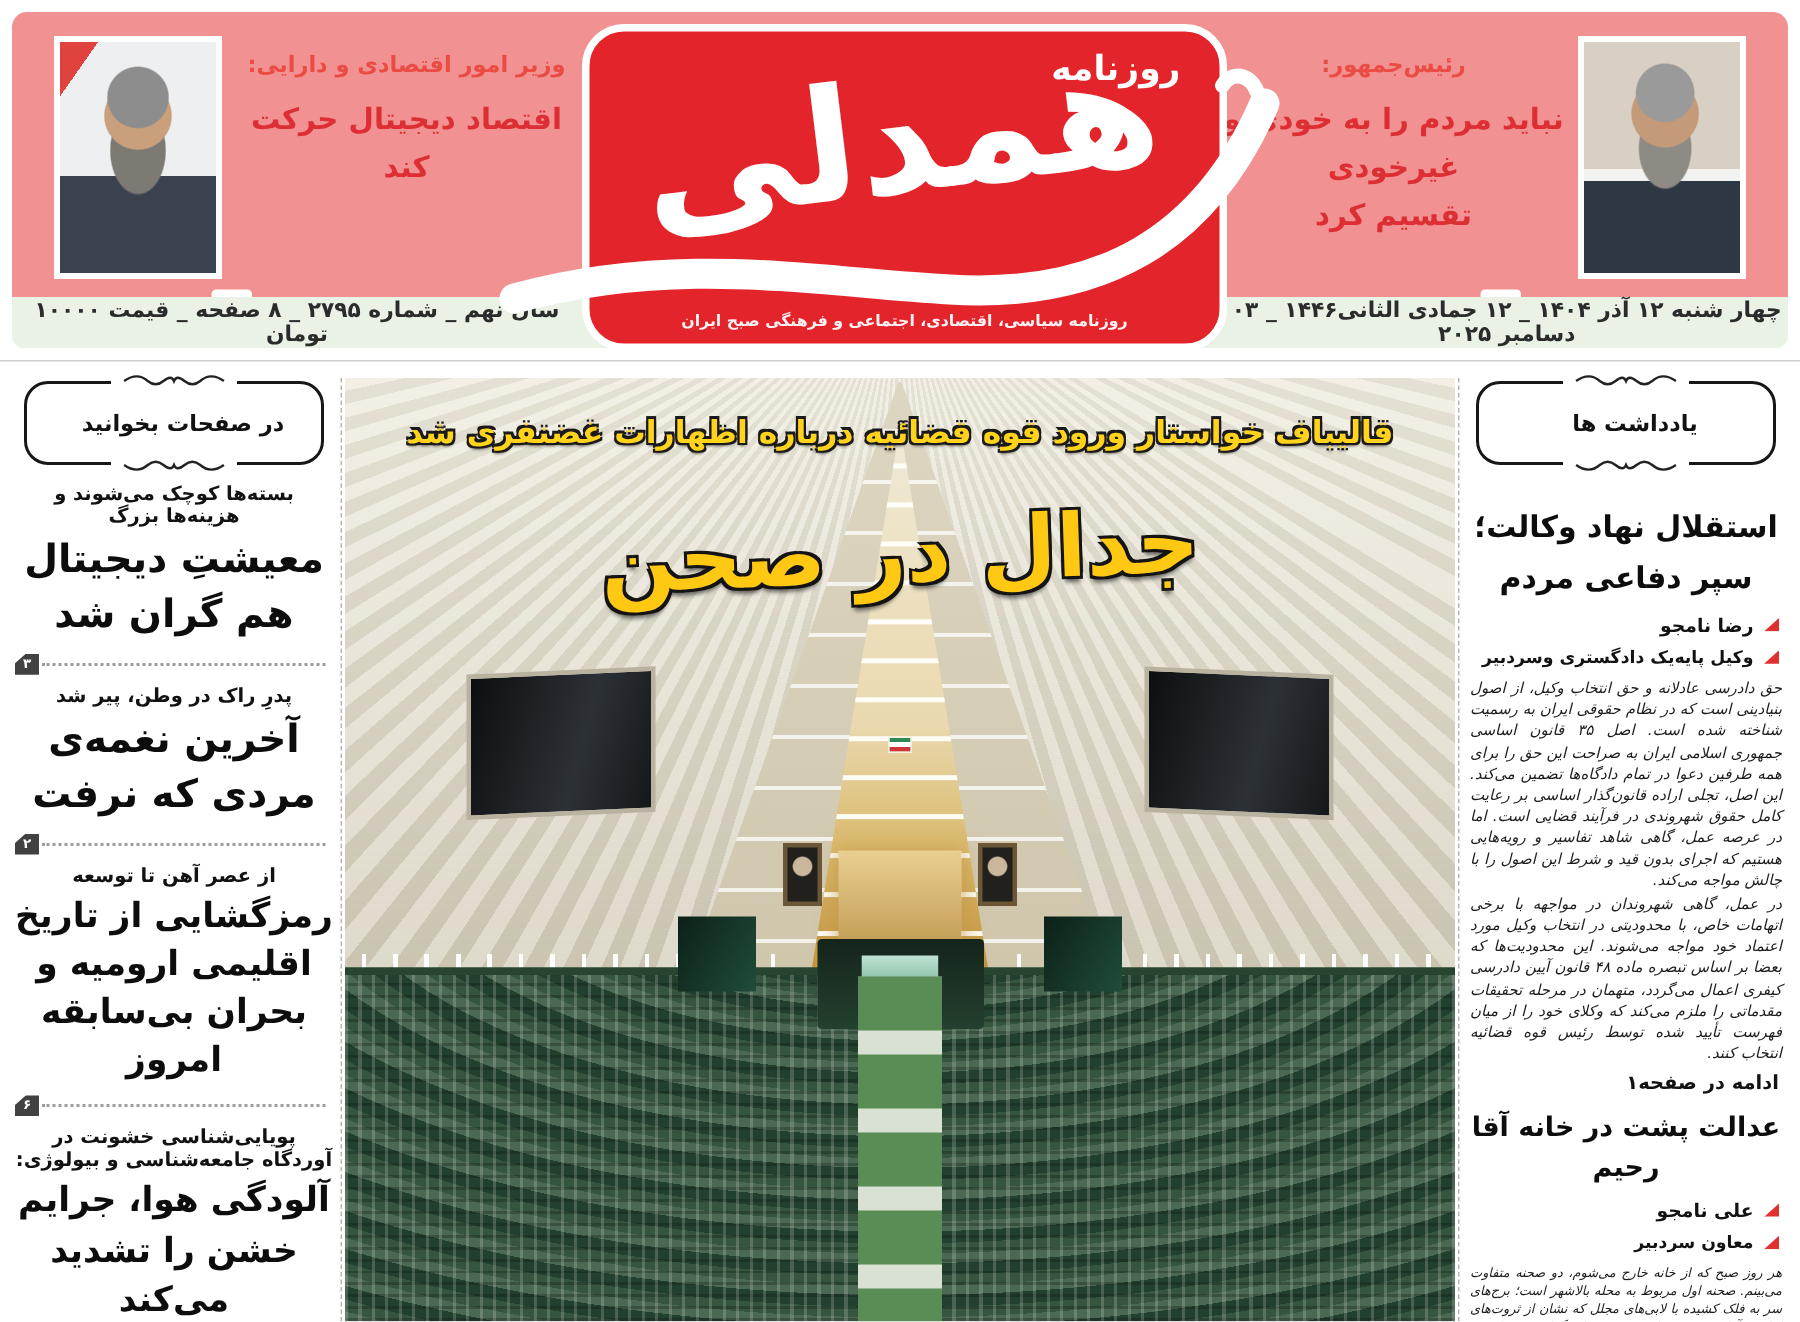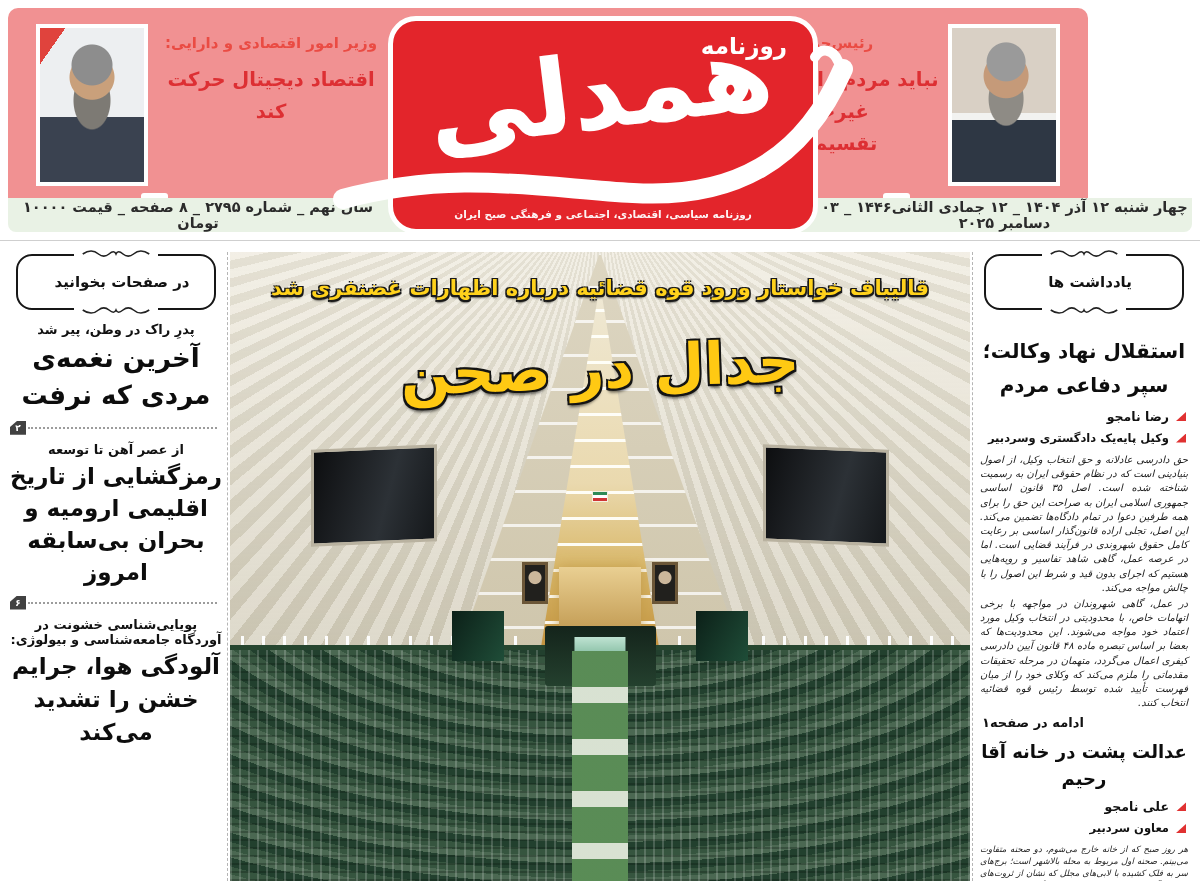--- a/index.html
+++ b/index.html
@@ -1,21 +1,21 @@
 <!DOCTYPE html>
 <html lang="fa"><head>
 <meta charset="utf-8">
 <style>
   html,body{margin:0;padding:0;background:#ffffff;}
   *{box-sizing:border-box;}
   .stage{position:relative;width:1200px;height:881px;overflow:hidden;background:#fff;
          font-family:"DejaVu Sans",sans-serif;direction:rtl;}
 
   
-  .topbar{position:absolute;left:8px;top:8px;width:1080px;height:190px;
+  .topbar{position:absolute;left:8px;top:8px;width:1184px;height:190px;
           background:#f19192;border-radius:10px 10px 0 0;}
   .hphoto{position:absolute;top:16px;width:112px;height:162px;border:4px solid #fff;}
   .hphoto.minister{left:28px;background:
       radial-gradient(circle at 50% 24%, #8d8d8d 0 20px, transparent 21px),
       radial-gradient(circle at 50% 32%, #c9a07b 0 22px, transparent 23px),
       radial-gradient(ellipse at 50% 47%, #7d7a74 0 18px, transparent 19px),
       linear-gradient(180deg, transparent 58%, #3a4250 58%),
       linear-gradient(125deg, #e0433d 0 12%, transparent 12%),
       linear-gradient(155deg, transparent 70%, #d8dde2 70%),
       #edeff1;}
@@ -85,21 +85,21 @@
   .rtitle.a2{font-size:18px;line-height:1.5;margin-top:8px;}
   .authrow{display:flex;align-items:center;margin:7px 6px 0;}
   .authrow .bullet{width:10px;height:9px;background:#e03131;margin-left:7px;flex:0 0 auto;
                    clip-path:polygon(0 100%,100% 0,100% 100%);}
   .authname{font-size:12.5px;font-weight:800;}
   .authrole{font-size:11.5px;font-weight:800;}
   .body{text-align:justify;margin:8px 4px 0;color:#1d1d1d;font-style:italic;}
   .body p{margin:0 0 2px;}
   .body.b1{font-size:10px;line-height:1.42;}
   .body.b2{font-size:8.6px;line-height:1.4;}
-  .contd{font-size:13px;font-weight:800;text-align:left;margin:5px 6px 8px;}
+  .contd{font-size:13px;font-weight:800;text-align:right;margin:5px 6px 8px;}
 
   
   .photo{position:absolute;left:230px;top:252px;width:740px;height:629px;overflow:hidden;
          background:#e6e1d1;box-shadow:inset 0 0 40px rgba(0,0,0,.12);}
   .wall{position:absolute;left:0;right:0;top:0;height:63%;
         background:
          linear-gradient(180deg, rgba(255,255,255,.35), rgba(0,0,0,.06)),
          repeating-conic-gradient(from 120deg at 50% -18%, #ece7d8 0deg 1.3deg, #d6d0bc 1.3deg 2.6deg);}
   .tri{position:absolute;left:31%;width:38%;top:0;height:63%;
        clip-path:polygon(50% 0,0 100%,100% 100%);
@@ -208,20 +208,28 @@
           </svg>
       </span>
       <span>در صفحات بخوانید</span>
       <span class="orn bot">
         <svg width="74" height="14" viewBox="0 0 84 16">
             <path d="M4 8 Q 14 1 22 8 Q 28 13 34 8 Q 40 3 42 8 Q 44 3 50 8 Q 56 13 62 8 Q 70 1 80 8" stroke="#222" stroke-width="1.8" fill="none"></path>
           </svg>
       </span>
     </div>
 
+    <div>
+      <div class="kick">بسته‌ها کوچک می‌شوند و هزینه‌ها بزرگ</div>
+      <div class="hl sz1">معیشتِ دیجیتال هم گران شد</div>
+      <div class="markrow" dir="ltr">
+        <div class="pagecorner">۳</div>
+        <div class="leader"></div>
+      </div>
+    </div>
 
     <div>
       <div class="kick">پدرِ راک در وطن، پیر شد</div>
       <div class="hl sz1">آخرین نغمه‌ی مردی که نرفت</div>
       <div class="markrow" dir="ltr">
         <div class="pagecorner">۲</div>
         <div class="leader"></div>
       </div>
     </div>
 

